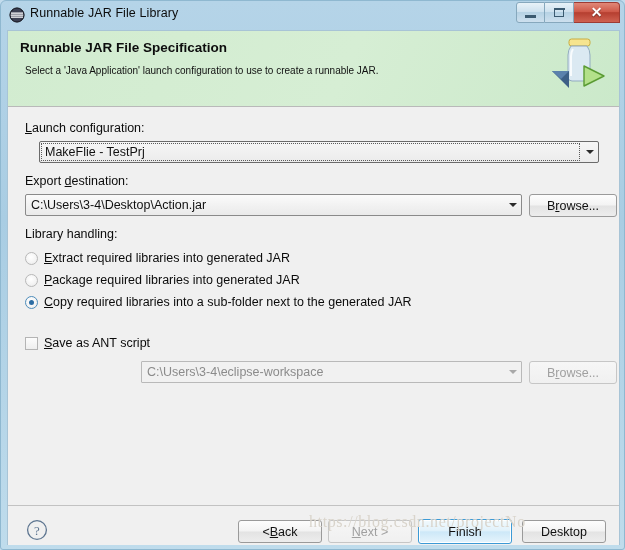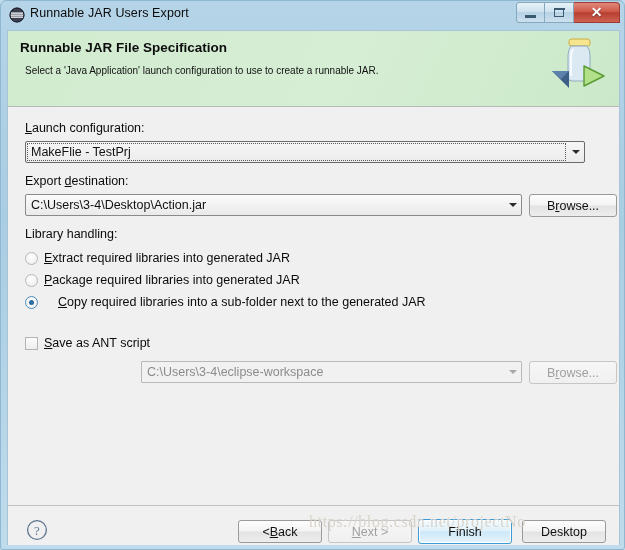--- a/index.html
+++ b/index.html
@@ -298,21 +298,21 @@
 <div id="window">
 
   <div id="titlebar">
     <div id="app-icon">
       <svg width="16" height="16" viewBox="0 0 16 16">
         <circle cx="8" cy="8" r="7" fill="#3b3f52" stroke="#22242f" stroke-width="1"></circle>
         <path d="M2 6.2 H14 M1.6 8.2 H14.4 M2 10.2 H14" stroke="#ffffff" stroke-width="1.3" fill="none"></path>
         <ellipse cx="8" cy="8" rx="7" ry="7" fill="none" stroke="#1b1d26" stroke-width=".7"></ellipse>
       </svg>
     </div>
-    <div id="title-text">Runnable JAR Users Export</div>
+    <div id="title-text">Runnable JAR File Library</div>
 
     <div id="win-buttons">
       <div class="win-btn">
         <div class="glyph-min"></div>
       </div>
       <div class="win-btn">
         <div class="glyph-max"></div>
       </div>
       <div class="win-btn close">
         <span class="glyph-close">✕</span>
@@ -339,21 +339,21 @@
           <path d="M35 33 L55 43 L35 53 Z" fill="#b3e08a" stroke="#5a9b34" stroke-width="1.4" stroke-linejoin="round"></path>
         </svg>
       </div>
     </div>
 
     <div id="body-area">
 
       <div class="field-label" style="left:17px; top:14px;">
         <span class="mn">L</span><span>aunch configuration:</span>
       </div>
-      <div class="combo focused" style="left:17px; top:34px; width:560px;">
+      <div class="combo focused" style="left:31px; top:34px; width:560px;">
         <div class="focus-ring"></div>
         <div class="combo-text">MakeFlie - TestPrj</div>
         <div class="combo-arrow">
           <div class="arrow-down"></div>
         </div>
       </div>
 
       <div class="field-label" style="left:17px; top:67px;">
         <span>Export </span><span class="mn">d</span><span>estination:</span>
       </div>
@@ -372,21 +372,21 @@
       <div class="field-label" style="left:17px; top:120px;">Library handling:</div>
 
       <div class="radio-row" style="left:17px; top:144px;">
         <span class="radio"></span>
         <span><span class="mn">E</span><span>xtract required libraries into generated JAR</span></span>
       </div>
       <div class="radio-row" style="left:17px; top:166px;">
         <span class="radio"></span>
         <span><span class="mn">P</span><span>ackage required libraries into generated JAR</span></span>
       </div>
-      <div class="radio-row" style="left:17px; top:188px;gap:14px;">
+      <div class="radio-row" style="left:17px; top:188px;">
         <span class="radio checked"></span>
         <span><span class="mn">C</span><span>opy required libraries into a sub-folder next to the generated JAR</span></span>
       </div>
 
       <div class="check-row" style="left:17px; top:229px;">
         <span class="checkbox"></span>
         <span><span class="mn">S</span><span>ave as ANT script</span></span>
       </div>
 
       <div class="textbox disabled" style="left:133px; top:254px; width:381px;">

